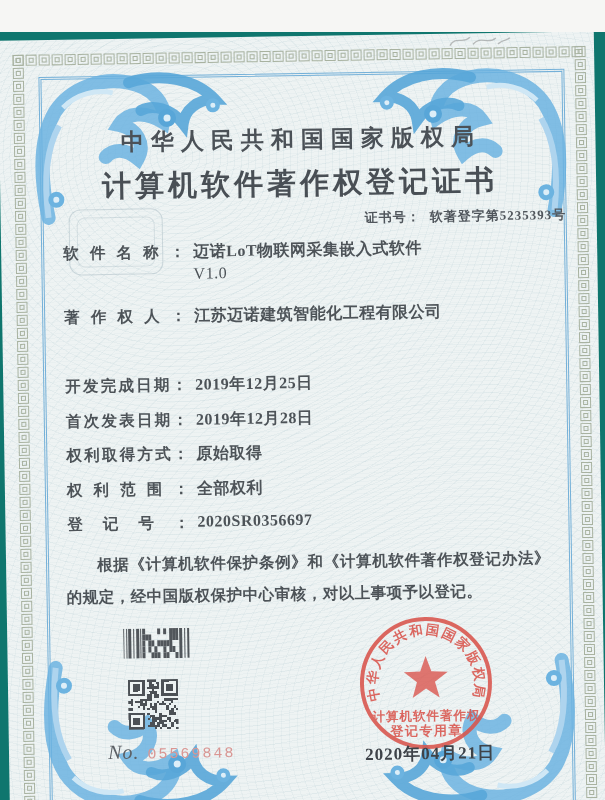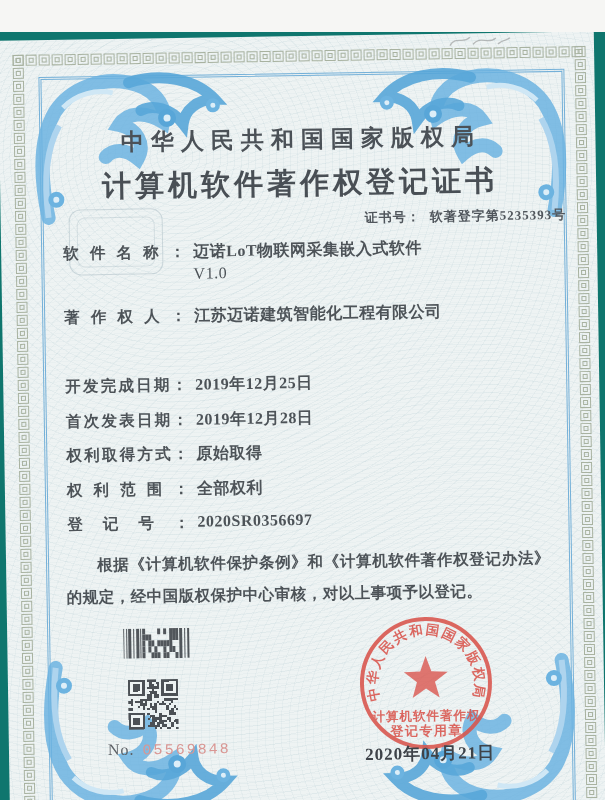--- a/index.html
+++ b/index.html
@@ -64,21 +64,21 @@
     font-size:16px;font-weight:normal;color:#4d5358;letter-spacing:.5px;
   }
   .statement{
     position:absolute;left:60px;top:510px;width:484px;
     font-size:15.5px;font-weight:bold;color:#4d5358;
     line-height:32px;text-indent:2em;letter-spacing:.5px;text-align:justify;
   }
   .barcode{position:absolute;left:116px;top:590px;}
   .qrcode{position:absolute;left:120px;top:641px;}
   .serial{position:absolute;left:99px;top:702px;white-space:nowrap;}
-  .serial .no{font-size:16px;color:#5c6065;letter-spacing:1px;}
+  .serial .no{font-size:20px;color:#5c6065;letter-spacing:1px;font-style:italic;}
   .serial .num{
     font-family:"Liberation Mono","DejaVu Sans Mono",monospace;
     font-size:15px;color:#d99693;letter-spacing:2px;margin-left:8px;
   }
   .seal{position:absolute;left:342px;top:582px;}
   .issue-date{
     position:absolute;left:356px;top:708px;
     font-size:17px;font-weight:bold;color:#3e4349;letter-spacing:1px;
   }
   .watermark{

